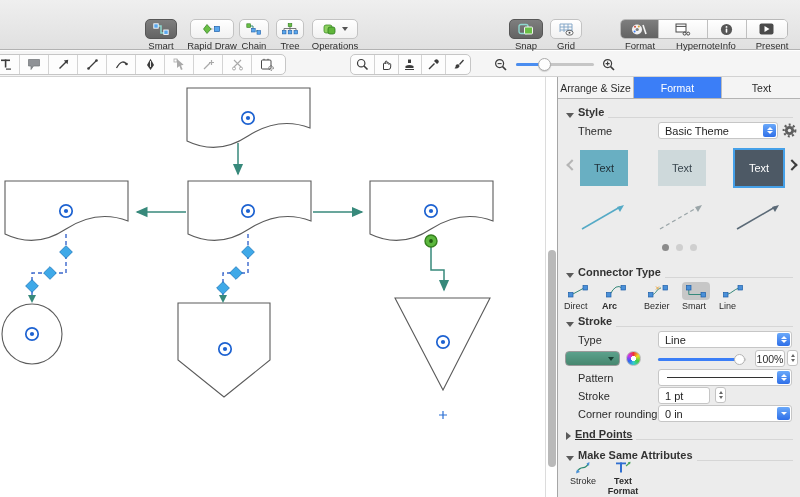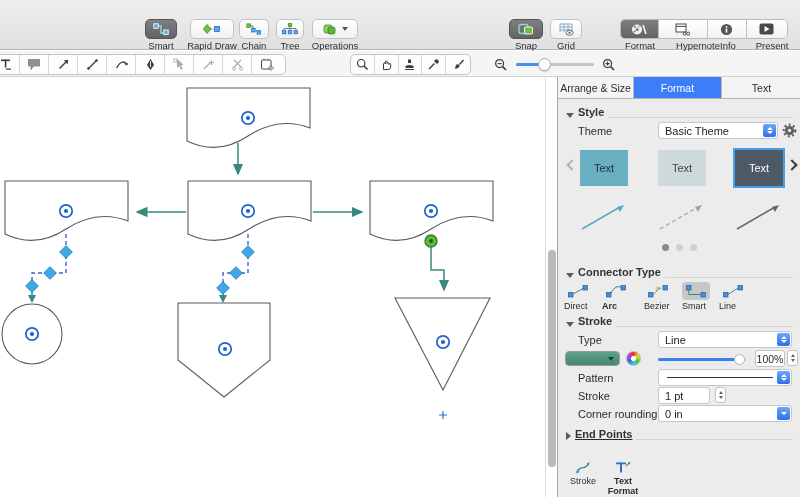--- a/index.html
+++ b/index.html
@@ -570,20 +570,25 @@
           <span class="d"></span>
         </span>
     </div>
 
     <div class="sect" style="top:351px;text-decoration:underline;">
       <span class="tri-right"></span>
       <span class="txt">End Points</span>
         <span class="rule"></span>
     </div>
 
+    <div class="sect" style="top:372px;">
+      <span class="tri-down"></span>
+      <span class="txt">Make Same Attributes</span>
+        <span class="rule"></span>
+    </div>
 
     <div class="msa-item" style="left:4px;">
       <svg width="16" height="13" viewBox="0 0 16 13">
         <path d="M2,11 C6,3 10,10 13,3" fill="none" stroke="#2e8b74" stroke-width="1.2"></path>
         <polygon points="1,12.5 5,11 2,8.5" fill="#4a90d9"></polygon>
         <polygon points="14.5,1 11.5,2.5 14,5" fill="#4a90d9"></polygon>
       </svg>
       <div class="msa-lb">Stroke</div>
     </div>
     <div class="msa-item" style="left:44px;font-weight:bold;">

